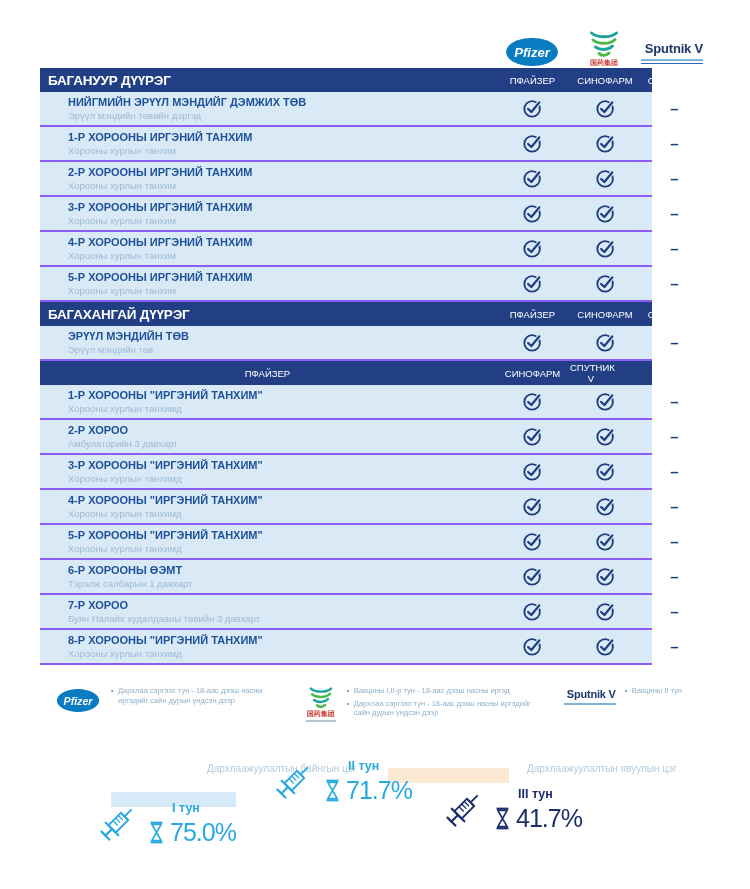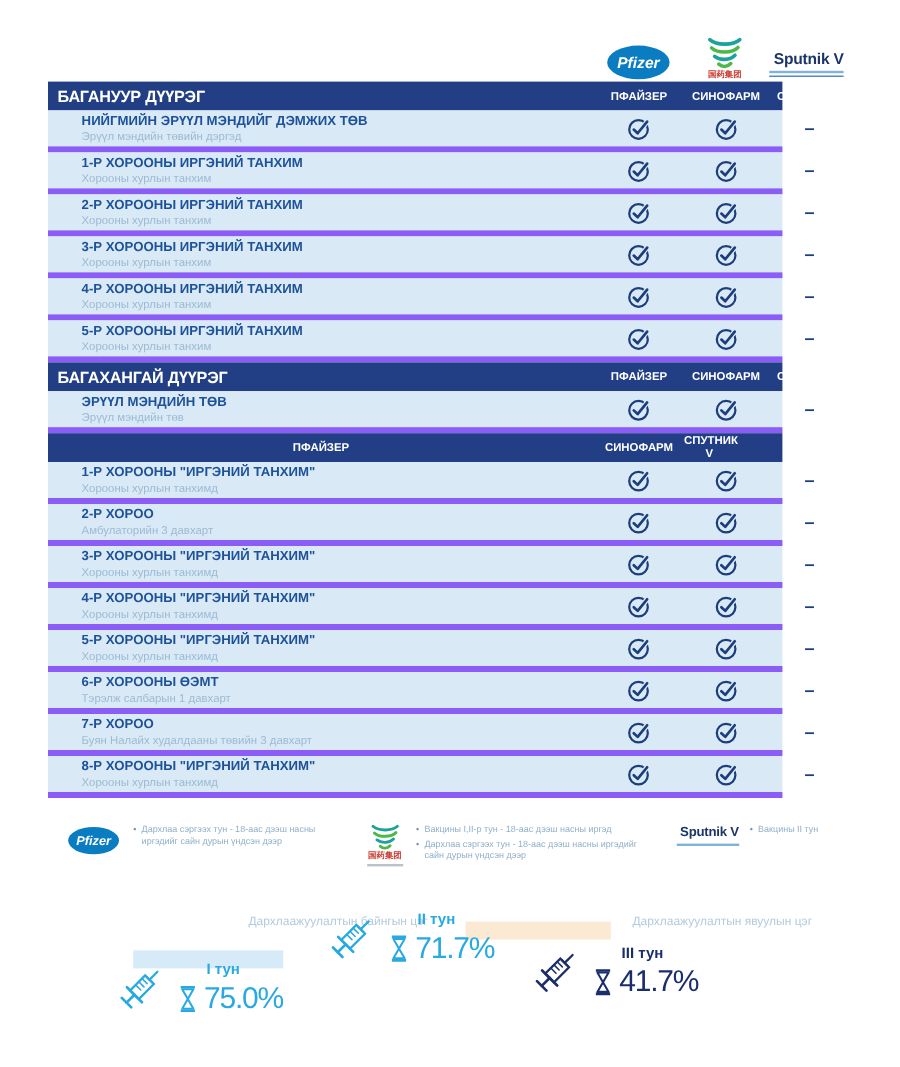--- a/index.html
+++ b/index.html
@@ -14,23 +14,23 @@
   .sputnik-tag2{width:62px;height:1px;background:#2f6db3;margin-top:2px;}
   .sino-wrap{display:flex;flex-direction:column;align-items:center;}
   .sino-cn{font-size:7px;color:#c8392e;font-weight:bold;line-height:8px;margin-top:1px;}
   .sino-en{width:30px;height:2px;background:#b9c3cc;margin-top:2px;}
 
   
   .vtable{position:absolute;left:40px;top:68px;width:612px;}
   .secbar,.vrow{display:grid;grid-template-columns:455px 75px 70px 97px;box-sizing:border-box;}
   .secbar{height:24px;align-items:center;background:#223f85;}
   .secname{color:#fff;font-weight:bold;font-size:13.5px;padding-left:8px;letter-spacing:-0.2px;white-space:nowrap;}
-  .colh{color:#fff;font-weight:bold;font-size:9.5px;text-align:center;letter-spacing:0;}
+  .colh{color:#fff;font-weight:normal;font-size:9.5px;text-align:center;letter-spacing:0;}
   .colh.sp{padding-right:28px;}
-  .vrow{height:35px;background:#d9e9f6;align-items:center;border-bottom:5px solid #8b5cf6;}
+  .vrow{height:35px;background:#d9e9f6;align-items:center;border-bottom:2px solid #8b5cf6;}
   .nm{padding-left:28px;}
   .nm .t{font-size:11px;font-weight:bold;color:#1d5199;line-height:12px;white-space:nowrap;}
   .nm .s{font-size:9.5px;color:#9cbbd4;line-height:11px;margin-top:2px;white-space:nowrap;}
   .mk{display:flex;justify-content:center;align-items:center;height:100%;}
   .mk.sp{padding-right:28px;}
   .ck{width:21px;height:21px;}
   .dash{color:#1c3e7c;font-weight:bold;font-size:15px;line-height:15px;}
 
   
   .legend{position:absolute;left:40px;top:686px;width:700px;display:flex;align-items:flex-start;}

